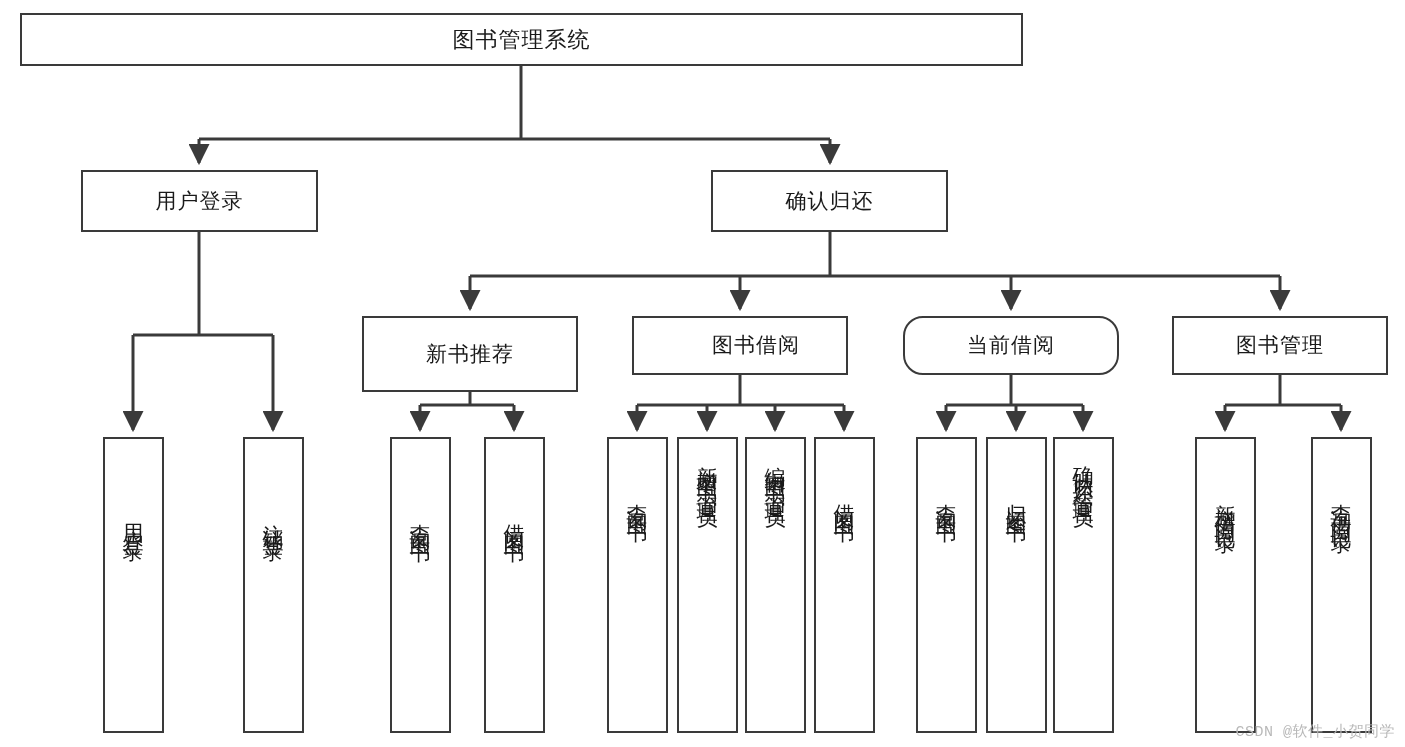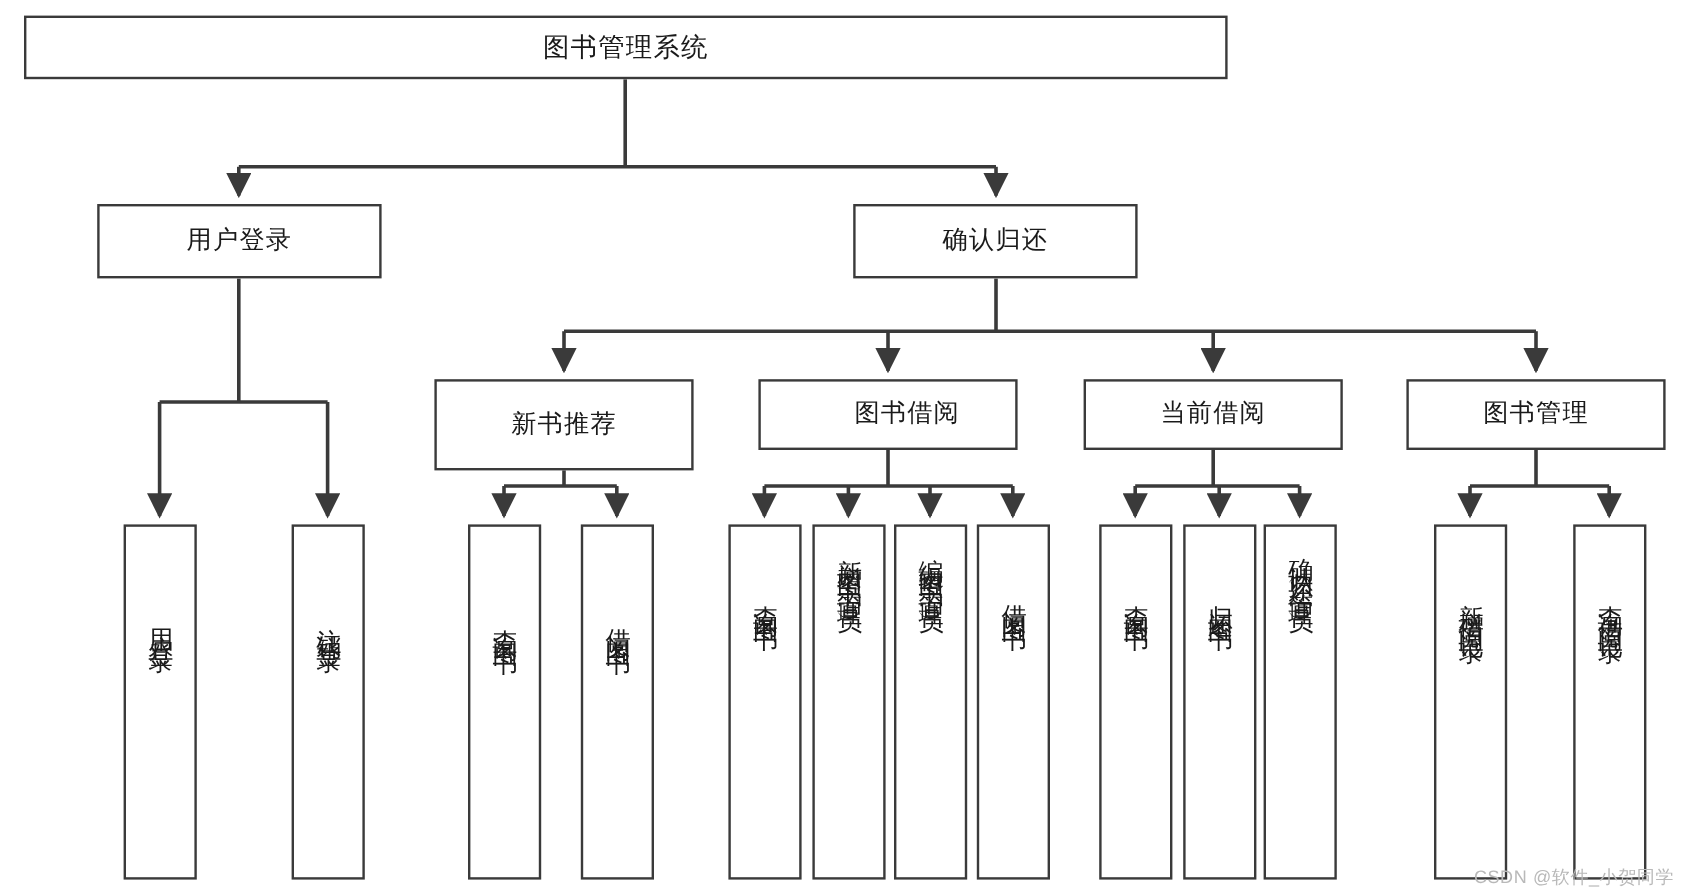--- a/index.html
+++ b/index.html
@@ -77,20 +77,21 @@
   }
   .watermark {
     position: absolute;
     right: 10px;
     bottom: 6px;
     font-size: 15px;
     color: #b9b9b9;
     letter-spacing: 0.5px;
     z-index: 3;
     white-space: nowrap;
+    font-family: Liberation Mono, monospace;
   }
 </style>
 </head>
 <body>
 
 <div id="canvas">
 
   <svg id="edges" viewBox="0 0 1405 747" width="1405" height="747" xmlns="http://www.w3.org/2000/svg">
     <defs>
       <marker id="arrow" viewBox="0 0 10 10" refX="9" refY="5" markerWidth="7" markerHeight="7" orient="auto-start-reverse">
@@ -151,21 +152,21 @@
   <div class="node horiz" style="left:711px; top:170px; width:237px; height:62px;">
     <span class="node-label">确认归还</span>
   </div>
 
   <div class="node horiz" style="left:362px; top:316px; width:216px; height:76px;">
     <span class="node-label">新书推荐</span>
   </div>
   <div class="node horiz" style="left:632px; top:316px; width:216px; height:59px;padding-left:32px;">
     <span class="node-label">图书借阅</span>
   </div>
-  <div class="node horiz" style="left:903px; top:316px; width:216px; height:59px;">
+  <div class="node horiz" style="left:903px; top:316px; width:216px; height:59px;border-radius:20px;">
     <span class="node-label">当前借阅</span>
   </div>
   <div class="node horiz" style="left:1172px; top:316px; width:216px; height:59px;">
     <span class="node-label">图书管理</span>
   </div>
 
   <div class="node vert mid" style="left:103px; top:437px; width:61px; height:296px;">
     <span class="node-label">用户登录</span>
   </div>
   <div class="node vert mid" style="left:243px; top:437px; width:61px; height:296px;">

